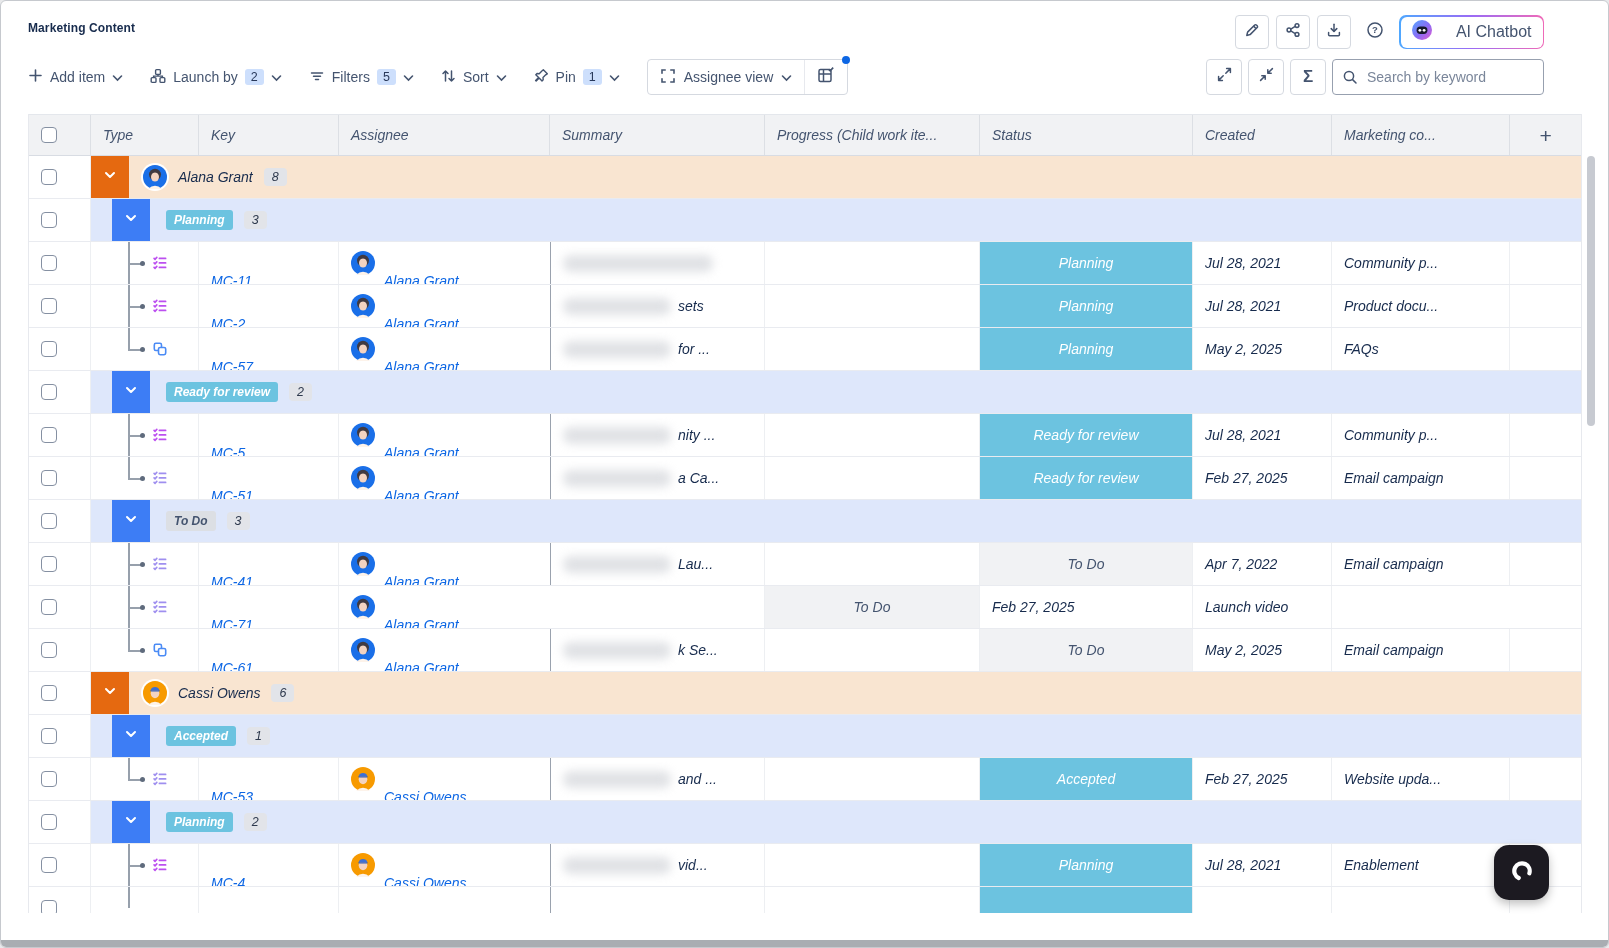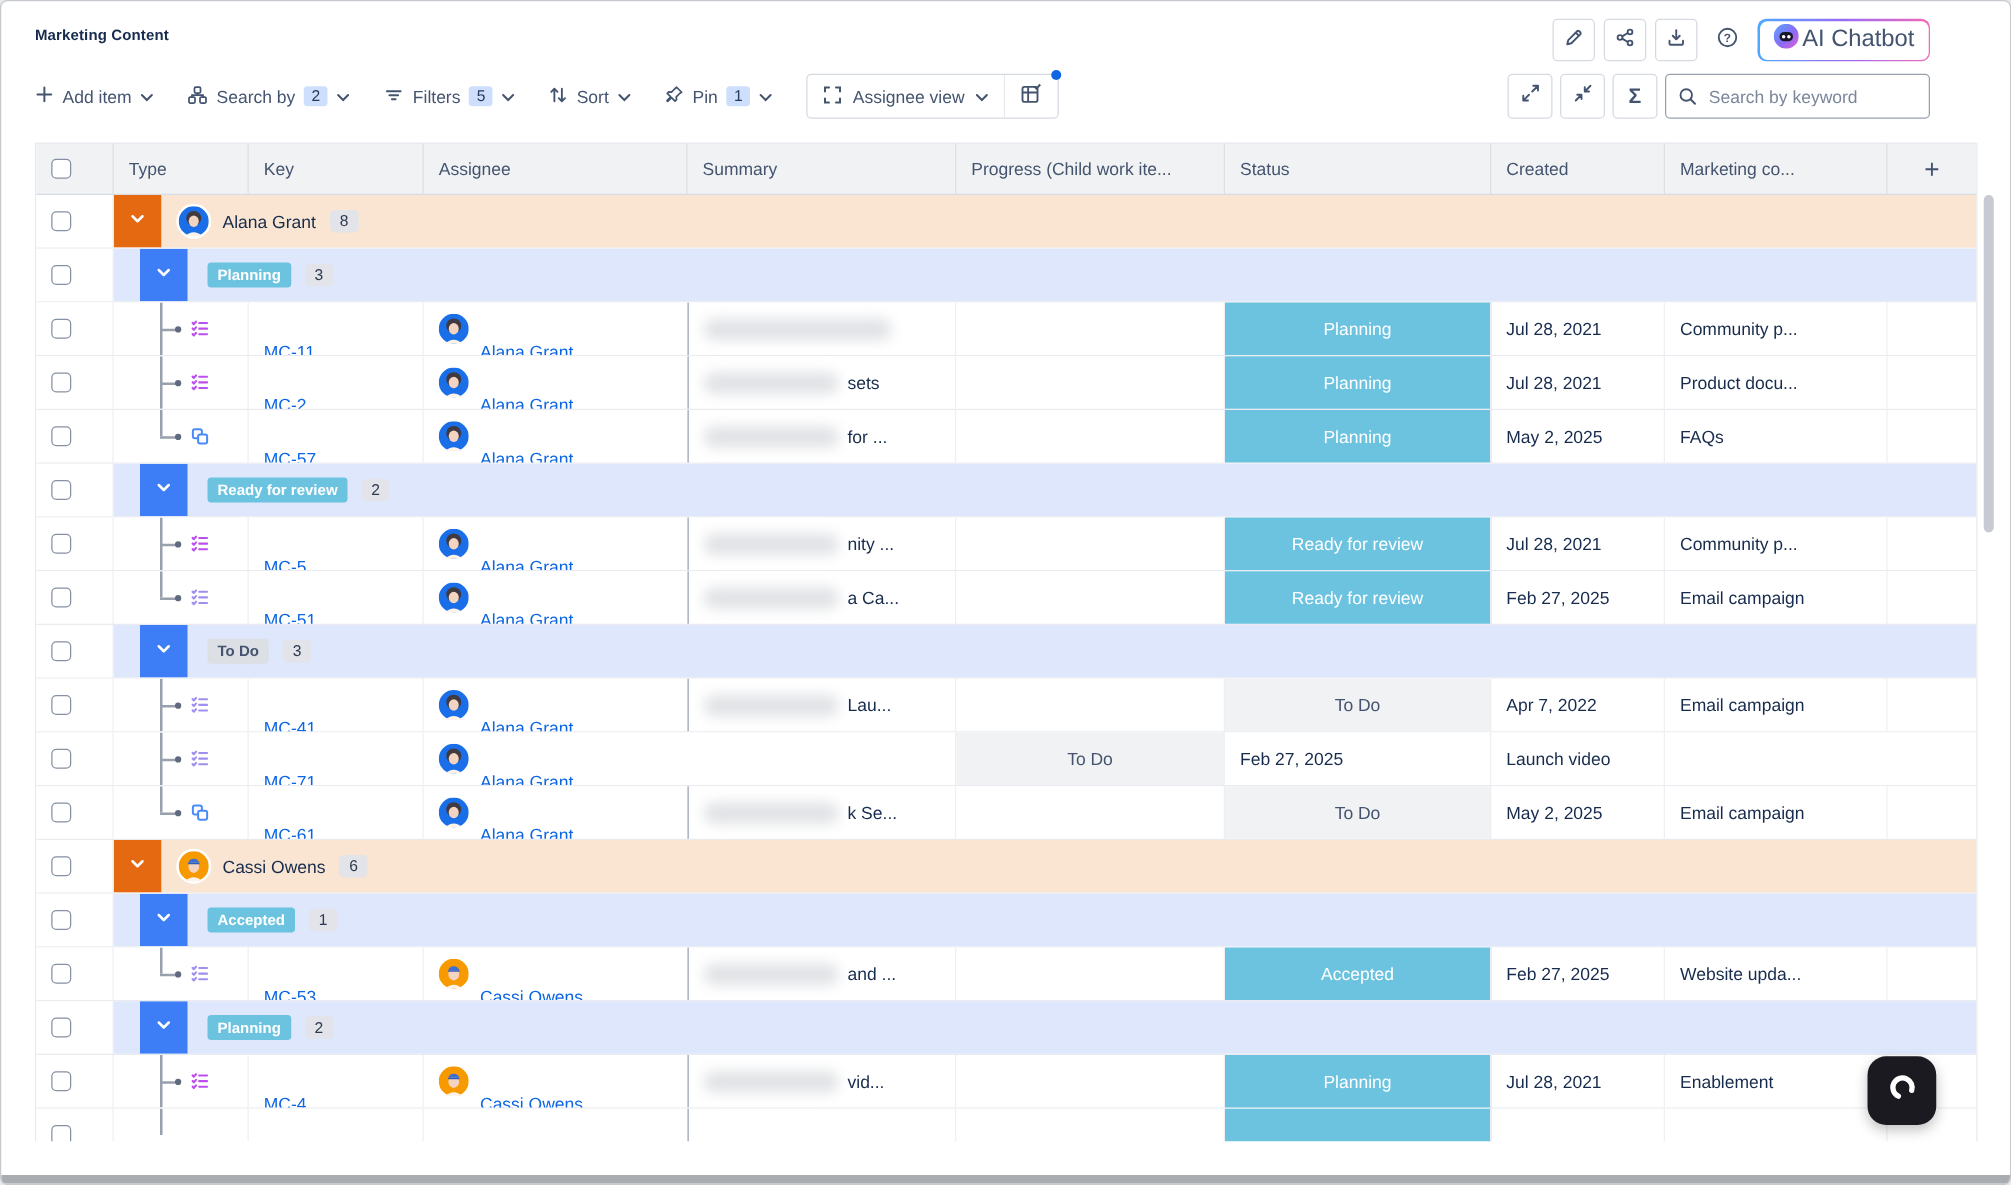--- a/index.html
+++ b/index.html
@@ -6,42 +6,42 @@
   *{box-sizing:border-box;}
   .window{position:relative;width:1609px;height:948px;background:#fff;border:1px solid #c6c9ce;border-radius:6px;overflow:hidden;margin:0 auto;}
   .bottom-bar{position:absolute;left:0;right:0;bottom:0;height:7px;background:#a9adb2;}
 
   
   .page-title{position:absolute;left:27px;top:20px;font-size:12px;font-weight:700;color:#172b4d;letter-spacing:.1px;}
   .top-actions{position:absolute;top:14px;right:64px;display:flex;gap:7px;align-items:center;}
   .icon-btn{width:34px;height:34px;border:1px solid #d5d9e0;border-radius:4px;background:#fff;display:flex;align-items:center;justify-content:center;color:#44546f;}
   .icon-btn.noborder{border-color:transparent;}
   .ai-btn-wrap{background:linear-gradient(90deg,#4fa8ff,#9a6bf5,#ef6ab8);padding:1.5px;border-radius:7px;}
-  .ai-btn{display:flex;align-items:center;gap:3px;background:#fff;border-radius:6px;height:31px;padding:0 11px;font-size:19px;color:#44546f;}
+  .ai-btn{display:flex;align-items:center;gap:24px;background:#fff;border-radius:6px;height:31px;padding:0 11px;font-size:16px;color:#44546f;}
 
   
   .toolbar{position:absolute;left:27px;top:58px;right:64px;height:36px;display:flex;justify-content:space-between;align-items:center;}
   .tb-left{display:flex;align-items:center;gap:27px;}
   .tb-item{display:flex;align-items:center;gap:7px;color:#44546f;font-size:14px;font-weight:500;cursor:pointer;}
   .tb-badge{background:#cddffc;color:#29395b;font-size:12.5px;font-weight:500;padding:1px 6px;border-radius:3px;}
   .seg{position:relative;display:flex;border:1px solid #d5d9e0;border-radius:4px;height:36px;background:#fff;}
   .seg-left{display:flex;align-items:center;gap:8px;padding:0 12px;height:100%;color:#44546f;font-size:14px;font-weight:500;}
   .seg-div{width:1px;height:100%;background:#e7e9ee;}
   .seg-right{width:42px;height:100%;display:flex;align-items:center;justify-content:center;color:#44546f;}
   .blue-dot{position:absolute;top:-4px;right:-3px;width:8px;height:8px;border-radius:50%;background:#0c66e4;}
   .tb-right{display:flex;align-items:center;gap:6px;}
   .sq-btn{width:36px;height:36px;border:1px solid #d5d9e0;border-radius:4px;background:#fff;display:flex;align-items:center;justify-content:center;color:#44546f;font-size:17px;font-weight:700;}
   .search-wrap{position:relative;}
   .search-wrap svg{position:absolute;left:10px;top:10px;}
   .search-input{width:212px;height:36px;border:1px solid #97a0af;border-radius:4px;padding:0 10px 0 34px;font-size:14px;color:#172b4d;font-family:inherit;}
   .search-input::placeholder{color:#7a869a;}
 
   
   :root{--cols:62px 108px 140px 211px 215px 215px 213px 139px 178px 1fr;}
-  .table{position:absolute;left:27px;top:113px;width:1554px;height:799px;overflow:hidden;background:#fff;border-left:1px solid #e7e9ee;border-right:1px solid #e7e9ee;}
+  .table{position:absolute;left:27px;top:113px;width:1554px;height:799px;overflow:hidden;background:#fff;border-left:1px solid #e7e9ee;border-right:1px solid #e7e9ee;font-style:italic;}
   .thead{display:grid;grid-template-columns:var(--cols);height:42px;background:#f1f2f4;border-top:1px solid #e4e7ec;border-bottom:1px solid #d8dce3;}
   .hcell{display:flex;align-items:center;padding:0 12px;font-size:14px;font-weight:500;color:#44546f;border-right:1px solid #dcdfe4;overflow:hidden;white-space:nowrap;}
   .hcell:last-child{border-right:none;justify-content:center;}
   .plus-glyph{font-size:21px;font-weight:400;color:#44546f;line-height:1;}
   .trow{position:relative;display:grid;grid-template-columns:var(--cols);height:43px;border-bottom:1px solid #e9ebf0;background:#fff;}
   .cell{display:flex;align-items:center;padding:0 12px;font-size:14px;color:#172b4d;border-right:1px solid #edeff2;overflow:hidden;white-space:nowrap;}
   .cell:last-child{border-right:none;}
   .cell.c-assignee{gap:9px;border-right:none;}
   .cell.c-summary{border-left:1px solid #9aa2ae;}
   .cell.c-status{justify-content:center;padding:0;}
@@ -143,21 +143,21 @@
               <path d="M1.5 2l4 4 4-4"></path>
             </svg></span>
       </div>
       <div class="tb-item">
         <span><svg width="16" height="16" viewBox="0 0 16 16" fill="none" stroke="#44546f" stroke-width="1.4">
               <rect x="5.6" y="1.6" width="4.8" height="4.8" rx="1"></rect>
               <rect x="1.2" y="9.6" width="4.8" height="4.8" rx="1"></rect>
               <rect x="10" y="9.6" width="4.8" height="4.8" rx="1"></rect>
               <path d="M8 6.4v1.7M3.6 9.6V8.1h8.8v1.5"></path>
             </svg></span>
-        <span>Search by</span>
+        <span>Launch by</span>
         <span class="tb-badge">2</span>
         <span><svg width="11" height="8" viewBox="0 0 11 8" fill="none" stroke="#44546f" stroke-width="1.6" stroke-linecap="round">
               <path d="M1.5 2l4 4 4-4"></path>
             </svg></span>
       </div>
       <div class="tb-item">
         <span><svg width="16" height="16" viewBox="0 0 16 16" stroke="#44546f" stroke-width="1.5" stroke-linecap="round">
               <path d="M2.5 5h11M4.5 8.2h7M6.5 11.4h3"></path>
             </svg></span>
         <span>Filters</span>

